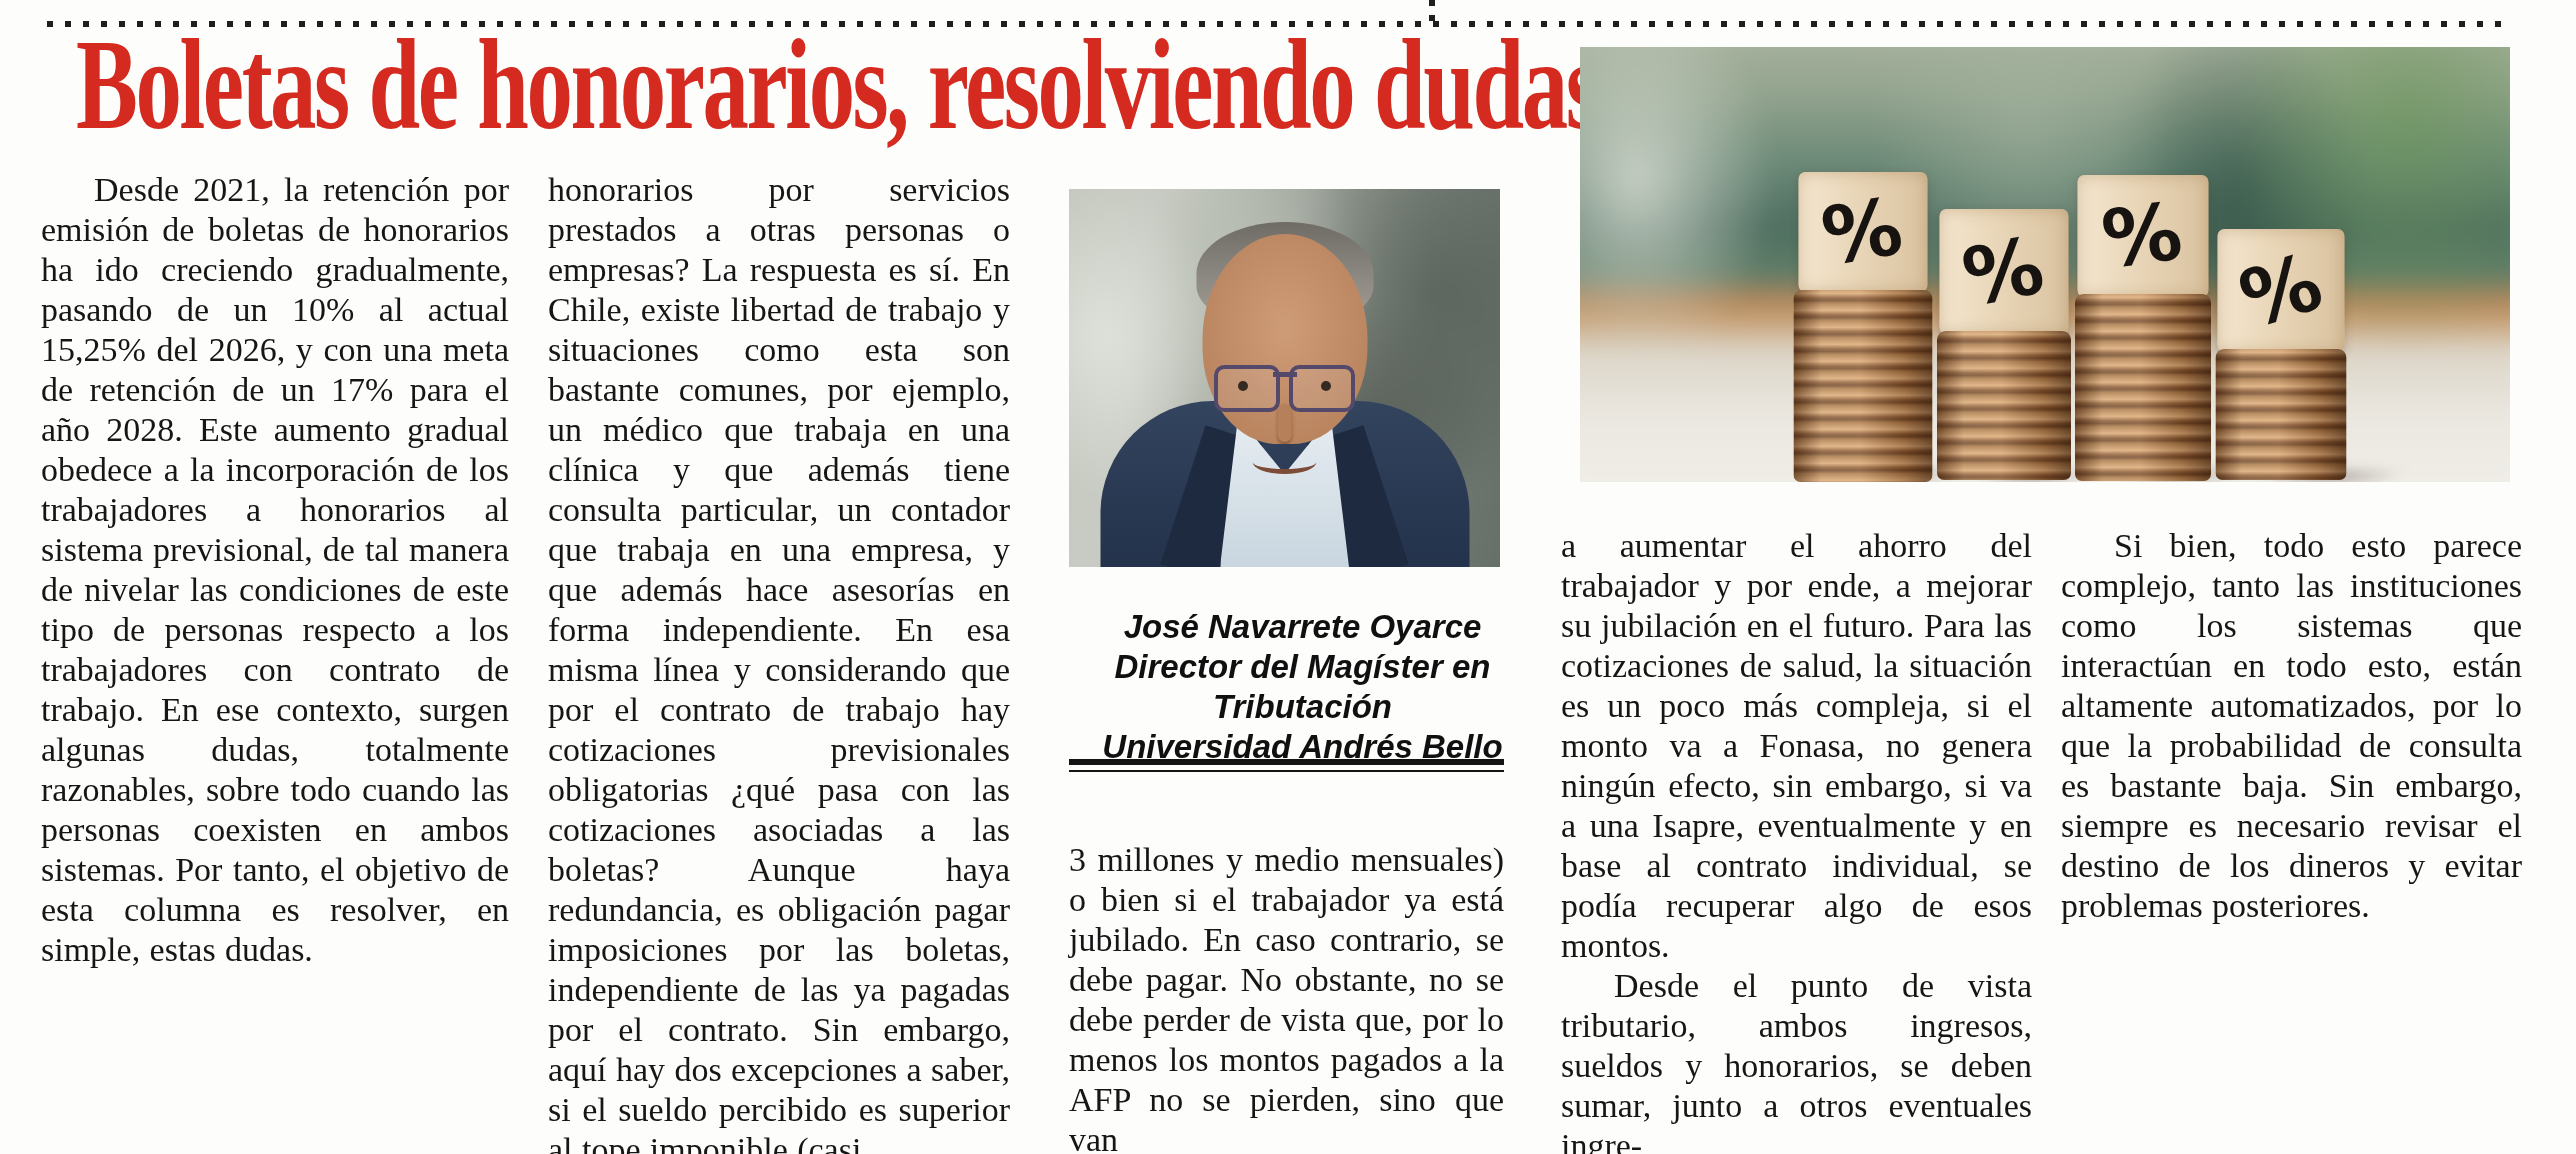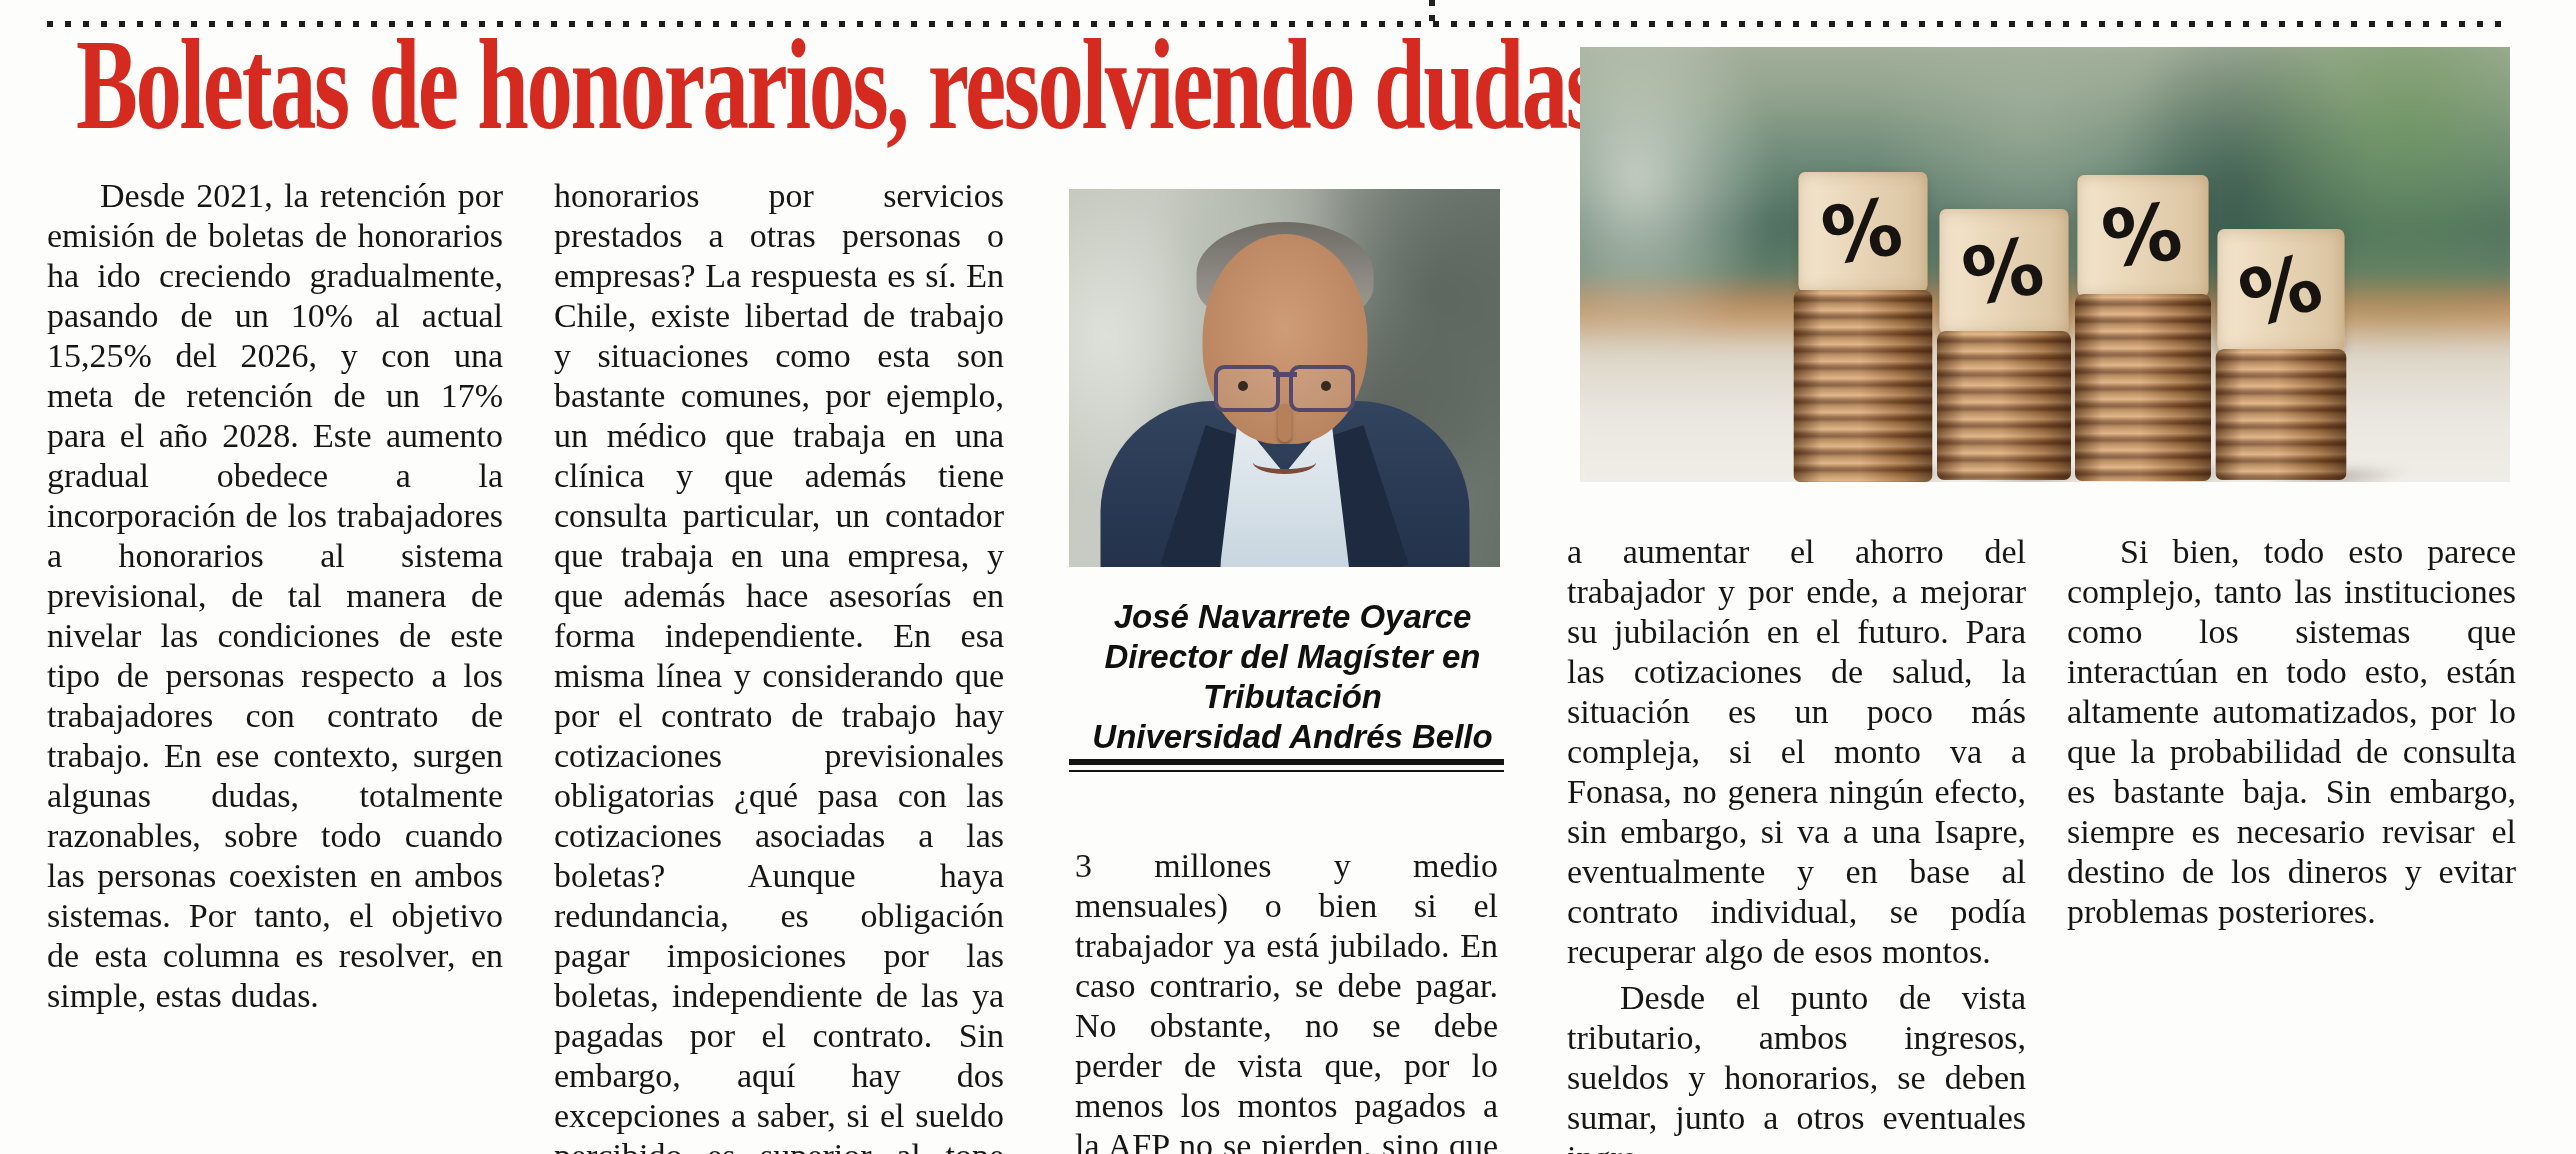--- a/index.html
+++ b/index.html
@@ -13,21 +13,21 @@
     background:repeating-linear-gradient(180deg,#1e1e1e 0 6px,transparent 6px 14.6px);}
 
   
   .headline{position:absolute;left:76px;top:15.5px;margin:0;font-weight:bold;
     font-size:129px;line-height:137px;letter-spacing:-3.4px;color:#d42a1f;
     transform:scaleX(.72);transform-origin:left center;white-space:nowrap;}
 
   
   .col{position:absolute;top:170px;text-align:justify;font-size:34px;line-height:40px;
        hyphens:auto;-webkit-hyphens:auto;word-spacing:0.9px;}
-  .col p{margin:6px;}
+  .col p{margin:0;}
   .col p.indent{text-indent:53px;}
   .col1{left:41px;width:468px;}
   .col2{left:548px;width:462px;}
   .col3{left:1069px;top:840px;width:435px;}
   .col4{left:1561px;top:526px;width:471px;}
   .col5{left:2061px;top:526px;width:461px;}
 
   
   .portrait{position:absolute;left:1069px;top:189px;width:431px;height:378px;overflow:hidden;background:#9aa098;}
   .portrait .bg{position:absolute;inset:-21.5px;filter:blur(8.6px);
@@ -59,21 +59,21 @@
   .lens.l{left:5.2px;} .lens.r{right:5.2px;}
   .bridge{position:absolute;left:64px;top:6.9px;width:24px;height:5.2px;background:#54496b;}
   .eye{position:absolute;top:15.5px;width:10.3px;height:10.3px;background:#352a22;border-radius:50%;}
   .eye.l{left:29px;} .eye.r{right:29px;}
   .nose{position:absolute;left:50%;top:170px;transform:translateX(-50%);width:13.7px;height:38px;
     background:#b5805a;border-radius:6.9px;box-shadow:0 2.6px 3.4px rgba(90,50,25,.5);}
   .mouth{position:absolute;left:50%;top:216px;transform:translateX(-50%);width:64px;height:19px;
     border-bottom:5.2px solid #7d4c38;border-radius:50%;}
 
   
-  .caption{position:absolute;left:1069px;top:591px;width:435px;margin:6px;text-align:center;
+  .caption{position:absolute;left:1069px;top:591px;width:435px;margin:16px;text-align:center;
     font-family:"Liberation Sans",sans-serif;font-weight:bold;font-style:italic;
     font-size:33px;line-height:40px;color:#101010;}
   .caption-rule{position:absolute;left:1069px;top:759px;width:435px;height:5.2px;
     border-top:6.9px solid #141414;border-bottom:2.6px solid #141414;}
 
   
   .stock{position:absolute;left:1580px;top:47px;width:930px;height:435px;overflow:hidden;background:#cfd4c8;}
   .stock .bg{position:absolute;inset:-21.5px;filter:blur(11px);
     background:
       radial-gradient(197px 275px at 8% 32%,rgba(215,219,209,.85),transparent 70%),

